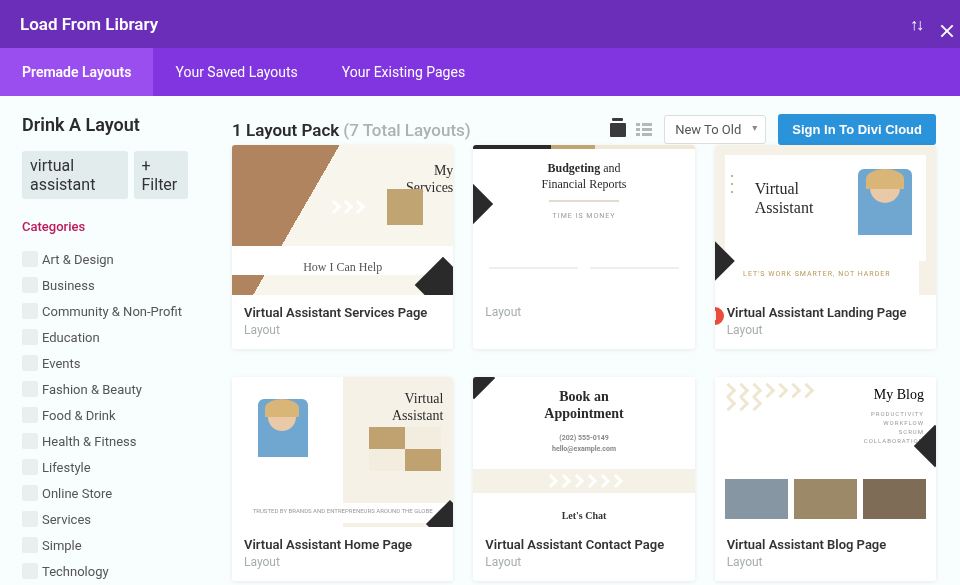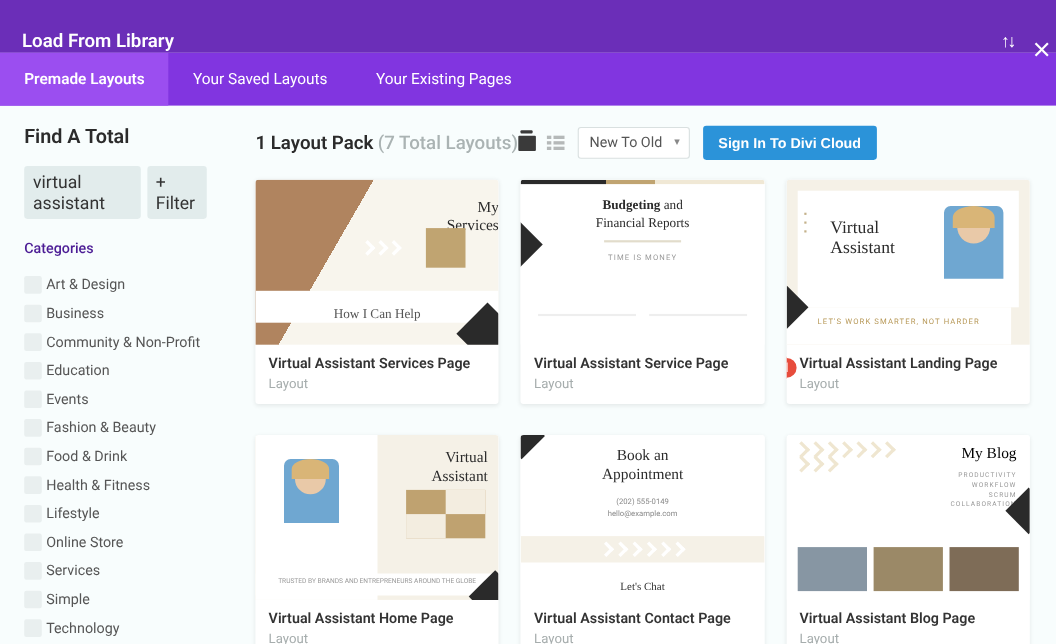--- a/index.html
+++ b/index.html
@@ -1,36 +1,36 @@
 <!DOCTYPE html>
 <html><head>
 <meta charset="utf-8">
 <style>
 * { box-sizing: border-box; margin: 0; padding: 0; }
 body { font-family: -apple-system, BlinkMacSystemFont, "Segoe UI", Roboto, Helvetica, Arial, sans-serif; background: #f8fdfd; color: #333; width: 960px; height: 585px; overflow: hidden; }
-.header { background: #6b2eb8; color: #fff; height: 48px; display: flex; align-items: flex-end; padding: 0 20px; justify-content: space-between; }
+.header { background: #6b2eb8; color: #fff; height: 48px; display: flex; align-items: center; padding: 0 20px; justify-content: space-between; }
 .header-title { font-size: 17px; font-weight: 600; }
 .header-actions { display: flex; gap: 18px; align-items: center; }
 .header-actions span { cursor: pointer; font-size: 16px; }
 .tabs { background: #8135e0; display: flex; height: 48px; align-items: stretch; }
 .tab { padding: 0 22px; display: flex; align-items: center; color: #fff; font-size: 14px; cursor: pointer; }
 .tab.active { background: #9b4ef0; font-weight: 600; }
 .main { display: flex; height: calc(585px - 96px); }
 .sidebar { width: 208px; padding: 18px 20px 0 22px; overflow-y: auto; }
 .sidebar h2 { font-size: 18px; font-weight: 600; margin-bottom: 16px; color: #2b2b2b; }
 .sidebar-label { font-size: 13px; color: #3a3a3a; margin-bottom: 8px; font-weight: 500; }
 .search-row { display: flex; gap: 6px; margin-bottom: 20px; }
 .chip { background: #e2ecec; border-radius: 3px; padding: 5px 8px; font-size: 16px; color: #333; }
 .chip.filter { cursor: pointer; }
-.cat-label { font-size: 13px; font-weight: 500; color: #4c1d95; margin-bottom: 12px; }
+.cat-label { font-size: 13px; font-weight: 500; color: #be185d; margin-bottom: 12px; }
 .category-list { list-style: none; }
 .category-list li { display: flex; align-items: center; gap: 4px; padding: 5px 0; font-size: 13px; color: #555; cursor: pointer; }
 .cat-box { width: 16px; height: 16px; background: #e9efef; border-radius: 2px; flex-shrink: 0; }
 .content { flex: 1; padding: 18px 24px 0 24px; overflow-y: auto; }
-.content-header { display: flex; align-items: center; margin-bottom: 18px; }
+.content-header { display: flex; justify-content: space-between; align-items: center; }
 .pack-title { font-size: 17px; font-weight: 600; color: #2b2b2b; }
 .pack-sub { color: #aab3b3; font-weight: 500; }
 .toolbar { display: flex; align-items: center; gap: 12px; }
 .view-icons { display: flex; gap: 10px; align-items: center; }
 .vicon { width: 16px; height: 14px; cursor: pointer; position: relative; }
 .vicon.cards { background: #3a3a3a; border-radius: 1px; }
 .vicon.cards::before { content:""; position:absolute; width:11px; height:3px; background:#3a3a3a; top:-5px; left:2px; border-radius:1px; }
 .vicon.list { display: grid; grid-template-columns: 4px 10px; grid-template-rows: repeat(3,3px); gap: 2px; opacity: 0.35; }
 .vicon.list span { background: #3a3a3a; }
 .sort-select { background: #fff; border: 1px solid #d9e0e0; border-radius: 3px; padding: 6px 24px 6px 10px; font-size: 13px; color: #555; cursor: pointer; position: relative; }
@@ -78,21 +78,21 @@
 .t4 .right { position:absolute; right:10px; top:14px; font-family:Georgia,serif; font-size:14px; color:#2b2b2b; text-align:right; line-height:1.2; }
 .t4 .face { position:absolute; left:26px; top:22px; width:50px; height:58px; background:#6fa7d1; border-radius:6px 6px 0 0; overflow:hidden; }
 .t4 .face::before { content:""; position:absolute; left:10px; top:4px; width:28px; height:28px; background:#e9c9a8; border-radius:50%; }
 .t4 .face::after { content:""; position:absolute; left:7px; top:0; width:34px; height:18px; background:#d9b577; border-radius:50% 50% 0 0; }
 .t4 .panel { position:absolute; right:12px; top:50px; width:72px; height:44px; background:#bfa270; display:grid; grid-template-columns:1fr 1fr; grid-template-rows:1fr 1fr; }
 .t4 .panel span:nth-child(2){ background:#f3ede0; }
 .t4 .panel span:nth-child(3){ background:#f3ede0; }
 .t4 .cornerr { position:absolute; right:-14px; bottom:-14px; width:34px; height:34px; background:#2a2a2a; transform:rotate(45deg); }
 .t4 .foot { position:absolute; left:0; right:0; bottom:4px; height:20px; background:#fff; text-align:center; font-size:6px; color:#999; padding-top:4px; }
 
-.t5 { background:#fff; }
+.t5 { background:#fff;font-weight:bold; }
 .t5 .title { font-family:Georgia,serif; text-align:center; font-size:14px; color:#2b2b2b; padding-top:12px; line-height:1.2; }
 .t5 .info { text-align:center; font-size:7px; color:#888; margin-top:10px; line-height:1.6; }
 .t5 .chevrow { position:absolute; bottom:34px; left:0; right:0; height:24px; background:#f5f1e7; display:flex; justify-content:center; align-items:center; gap:3px; }
 .t5 .chevrow span { width:10px; height:10px; border:3px solid #fff; border-left:0; border-bottom:0; transform:rotate(45deg); }
 .t5 .chat { position:absolute; bottom:6px; left:0; right:0; text-align:center; font-family:Georgia,serif; font-size:10px; color:#333; }
 .t5 .cornerl { position:absolute; left:-14px; top:-14px; width:30px; height:30px; background:#2a2a2a; transform:rotate(45deg); }
 
 .t6 { background:#fff; }
 .t6 .title { position:absolute; right:12px; top:10px; font-family:Georgia,serif; font-size:14px; color:#000000; }
 .t6 .tags { position:absolute; right:12px; top:32px; font-size:6px; text-align:right; color:#999; letter-spacing:1px; line-height:1.5; }
@@ -122,21 +122,21 @@
 </div>
 
 <div class="tabs">
   <div class="tab active">Premade Layouts</div>
   <div class="tab">Your Saved Layouts</div>
   <div class="tab">Your Existing Pages</div>
 </div>
 
 <div class="main">
   <aside class="sidebar">
-    <h2>Find A Total</h2>
+    <h2>Drink A Layout</h2>
     <div class="search-row">
       <span class="chip">virtual assistant</span>
       <span class="chip filter">+ Filter</span>
     </div>
     <div class="cat-label">Categories</div>
     <ul class="category-list" id="cat-list">
         <li>
           <span class="cat-box"></span>
           <span>Art &amp; Design</span>
         </li>
@@ -237,21 +237,20 @@
             <div class="h"><b>Budgeting</b> and<br>Financial Reports</div>
             <div class="line"></div>
             <div class="cap">TIME IS MONEY</div>
             <div class="cornerl"></div>
             <div class="cols">
               <div></div>
               <div></div>
             </div>
           </div>
           <div class="card-body">
-            <div class="card-title">Virtual Assistant Service Page</div>
             <div class="card-type">Layout</div>
           </div>
         </div>
         <div class="card">
           <div class="badge">1</div>
           <div class="thumb t3">
             <div class="hero">
               <div class="chevL">
                 <span></span>
                 <span></span>

